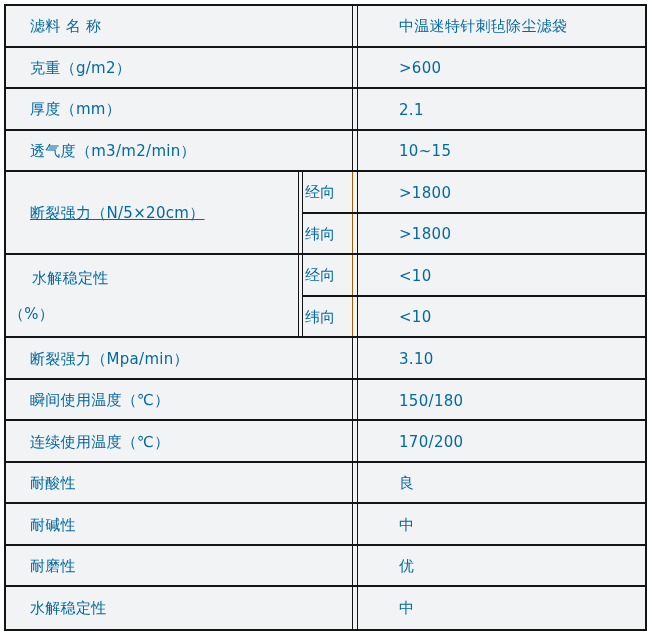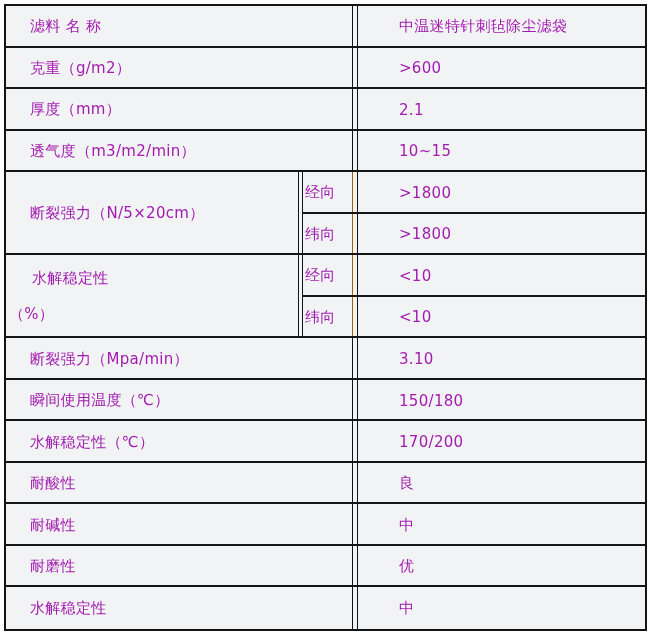--- a/index.html
+++ b/index.html
@@ -26,34 +26,35 @@
     border: 2px solid #141414;
     background: #f2f3f5;
     display: grid;
     grid-template-columns: 293px 3px 51px 4px 288px;
     grid-template-rows: repeat(15, 1fr);
   }
   .cell {
     display: flex;
     align-items: center;
     font-size: 15px;
-    color: #a21caf;
+    color: #0369a1;
     overflow: hidden;
     white-space: nowrap;
     letter-spacing: 0.3px;
   }
   .lbl {
     grid-column: 1 / 4;
     border-right: 1px solid #141414;
     padding-left: 24px;
   }
   .glbl {
     grid-column: 1 / 2;
     border-right: 1px solid #141414;
     padding-left: 24px;
+    text-decoration: underline;
   }
   .glbl2 {
     grid-column: 1 / 2;
     border-right: 1px solid #141414;
     flex-direction: column;
     align-items: stretch;
     justify-content: space-around;
     padding: 6px 0;
   }
   .glbl2 .line1 { padding-left: 26px; }
@@ -111,21 +112,21 @@
     <div class="cell val" style="grid-row:7">&lt;10</div>
     <div class="cell sub" style="grid-row:8">纬向</div>
     <div class="cell val" style="grid-row:8">&lt;10</div>
 
     <div class="cell lbl" style="grid-row:9">断裂强力（Mpa/min）</div>
     <div class="cell val" style="grid-row:9">3.10</div>
 
     <div class="cell lbl" style="grid-row:10">瞬间使用温度（℃）</div>
     <div class="cell val" style="grid-row:10">150/180</div>
 
-    <div class="cell lbl" style="grid-row:11">水解稳定性（℃）</div>
+    <div class="cell lbl" style="grid-row:11">连续使用温度（℃）</div>
     <div class="cell val" style="grid-row:11">170/200</div>
 
     <div class="cell lbl" style="grid-row:12">耐酸性</div>
     <div class="cell val" style="grid-row:12">良</div>
 
     <div class="cell lbl" style="grid-row:13">耐碱性</div>
     <div class="cell val" style="grid-row:13">中</div>
 
     <div class="cell lbl" style="grid-row:14">耐磨性</div>
     <div class="cell val" style="grid-row:14">优</div>

